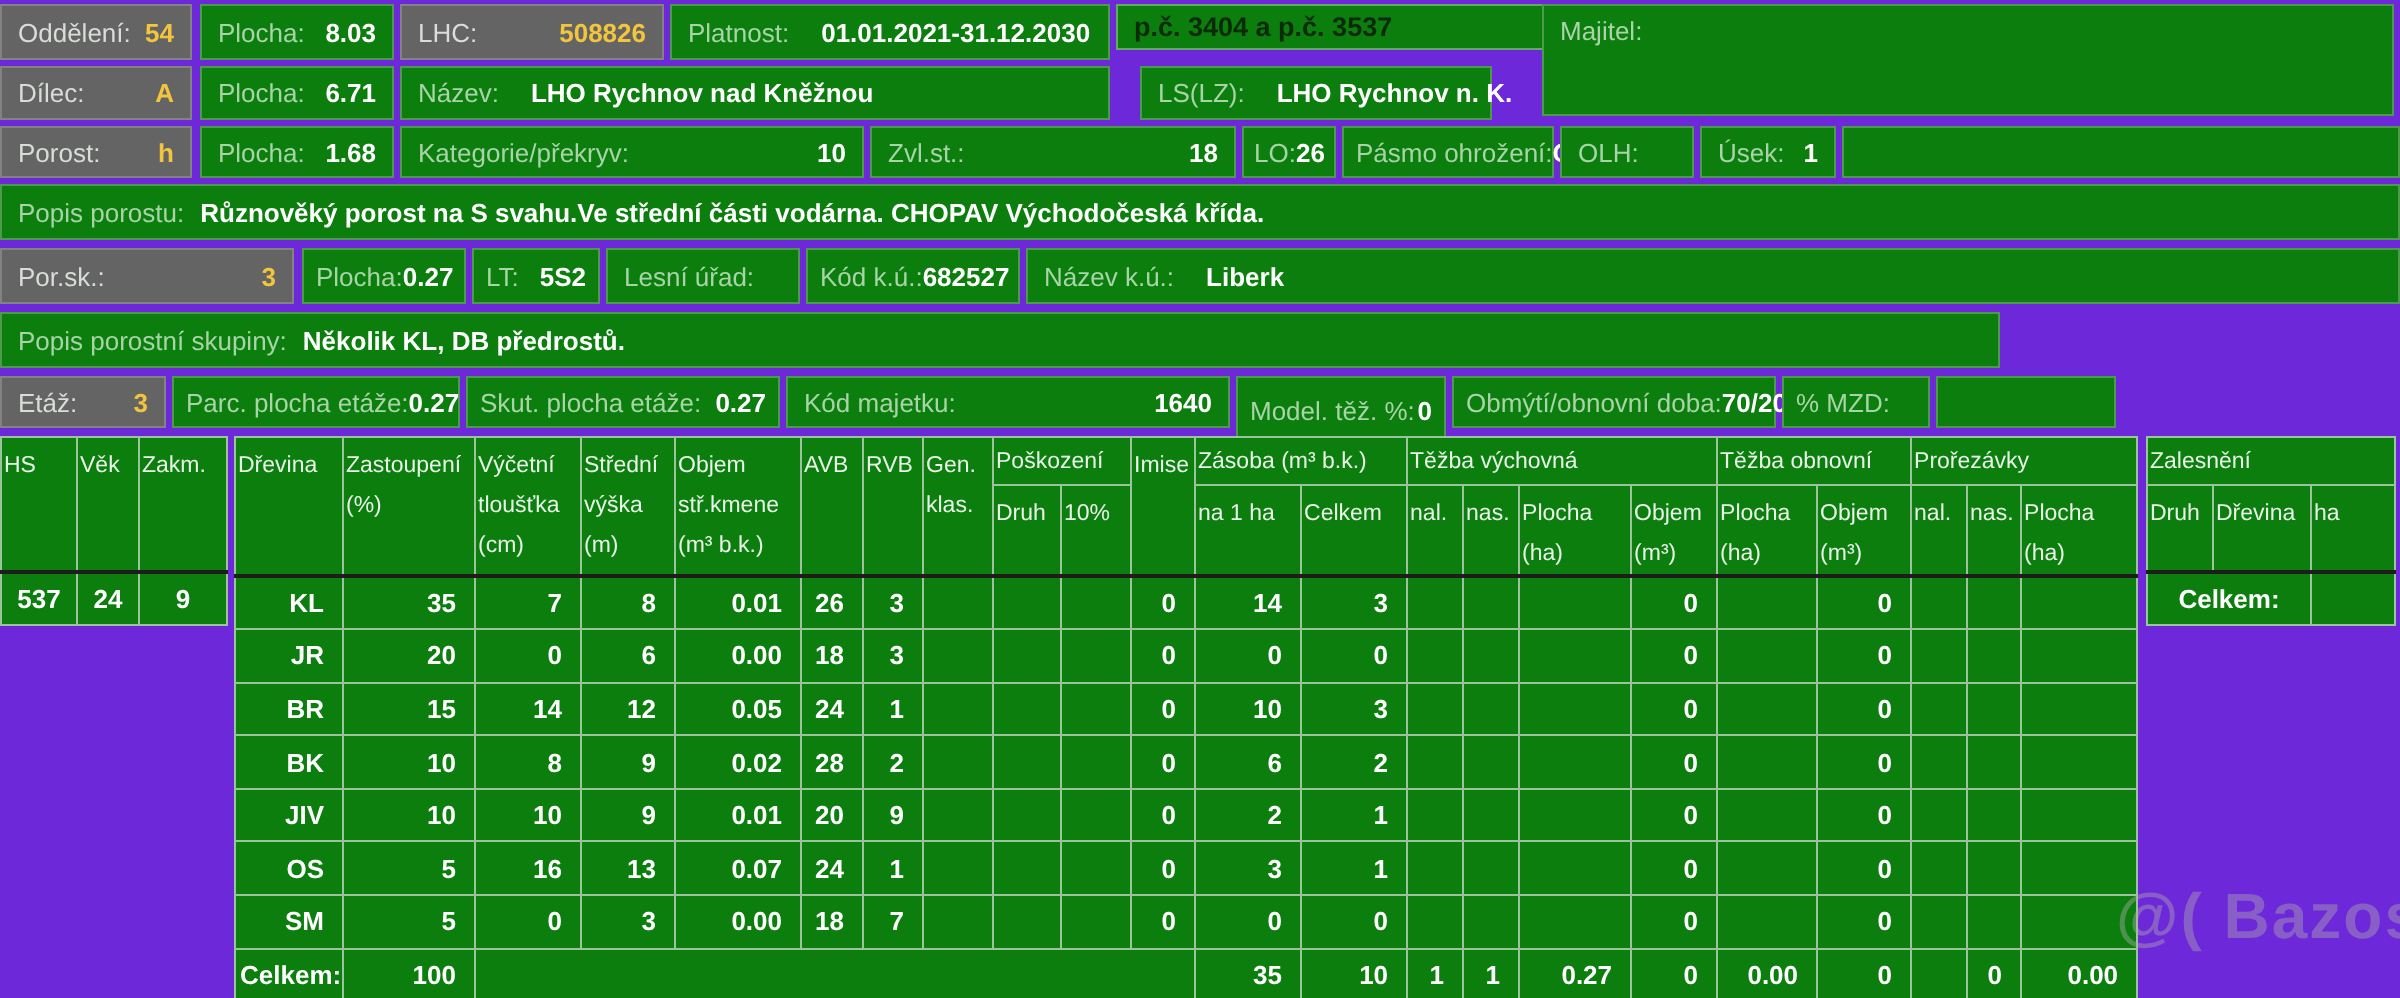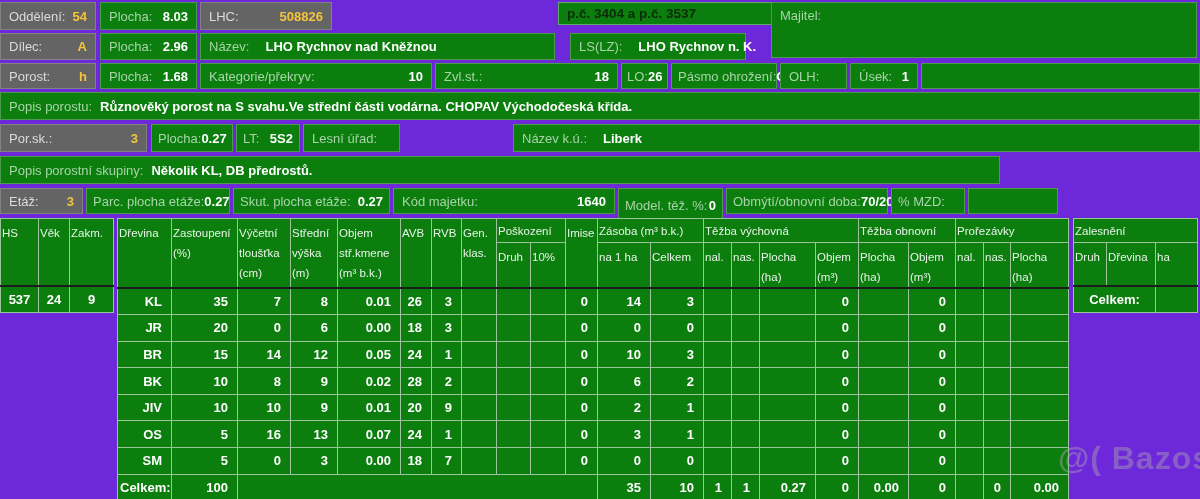--- a/index.html
+++ b/index.html
@@ -41,35 +41,39 @@
     <span class="val">54</span>
   </div>
   <div class="cell lv" style="left:100px;top:2px;width:97px;height:28px">
     <span class="lbl">Plocha:</span>
     <span class="val">8.03</span>
   </div>
   <div class="cell gray lv" style="left:200px;top:2px;width:132px;height:28px">
     <span class="lbl">LHC:</span>
     <span class="val">508826</span>
   </div>
+  <div class="cell lt" style="left:335px;top:2px;width:220px;height:28px">
+    <span class="lbl">Platnost:</span>
+    <span class="val">01.01.2021-31.12.2030</span>
+  </div>
   <div class="cell note" style="left:558px;top:2px;width:232px;height:23px">
     <span>p.č. 3404 a p.č. 3537</span>
   </div>
   <div class="cell lt tall" style="left:771px;top:2px;width:426px;height:56px">
     <span class="lbl">Majitel:</span>
     <span class="val"></span>
   </div>
 
   <div class="cell gray lv" style="left:0;top:33px;width:96px;height:27px">
     <span class="lbl">Dílec:</span>
     <span class="val">A</span>
   </div>
   <div class="cell lv" style="left:100px;top:33px;width:97px;height:27px">
     <span class="lbl">Plocha:</span>
-    <span class="val">2.96</span>
+    <span class="val">6.71</span>
   </div>
   <div class="cell lt" style="left:200px;top:33px;width:355px;height:27px">
     <span class="lbl">Název:</span>
     <span class="val">LHO Rychnov nad Kněžnou</span>
   </div>
   <div class="cell lt" style="left:570px;top:33px;width:176px;height:27px">
     <span class="lbl">LS(LZ):</span>
     <span class="val">LHO Rychnov n. K.</span>
   </div>
 
@@ -120,20 +124,24 @@
     <span class="lbl">Plocha:</span>
     <span class="val">0.27</span>
   </div>
   <div class="cell lv" style="left:236px;top:124px;width:64px;height:28px;padding:0 6px">
     <span class="lbl">LT:</span>
     <span class="val">5S2</span>
   </div>
   <div class="cell lv" style="left:303px;top:124px;width:97px;height:28px">
     <span class="lbl">Lesní úřad:</span>
     <span class="val"></span>
+  </div>
+  <div class="cell lv" style="left:403px;top:124px;width:107px;height:28px;padding:0 6px">
+    <span class="lbl">Kód k.ú.:</span>
+    <span class="val">682527</span>
   </div>
   <div class="cell lt" style="left:513px;top:124px;width:687px;height:28px">
     <span class="lbl">Název k.ú.:</span>
     <span class="val">Liberk</span>
   </div>
 
   <div class="cell lt" style="left:0;top:156px;width:1000px;height:28px">
     <span class="lbl">Popis porostní skupiny:</span>
     <span class="val" style="margin-left:8px">Několik KL, DB předrostů.</span>
   </div>

